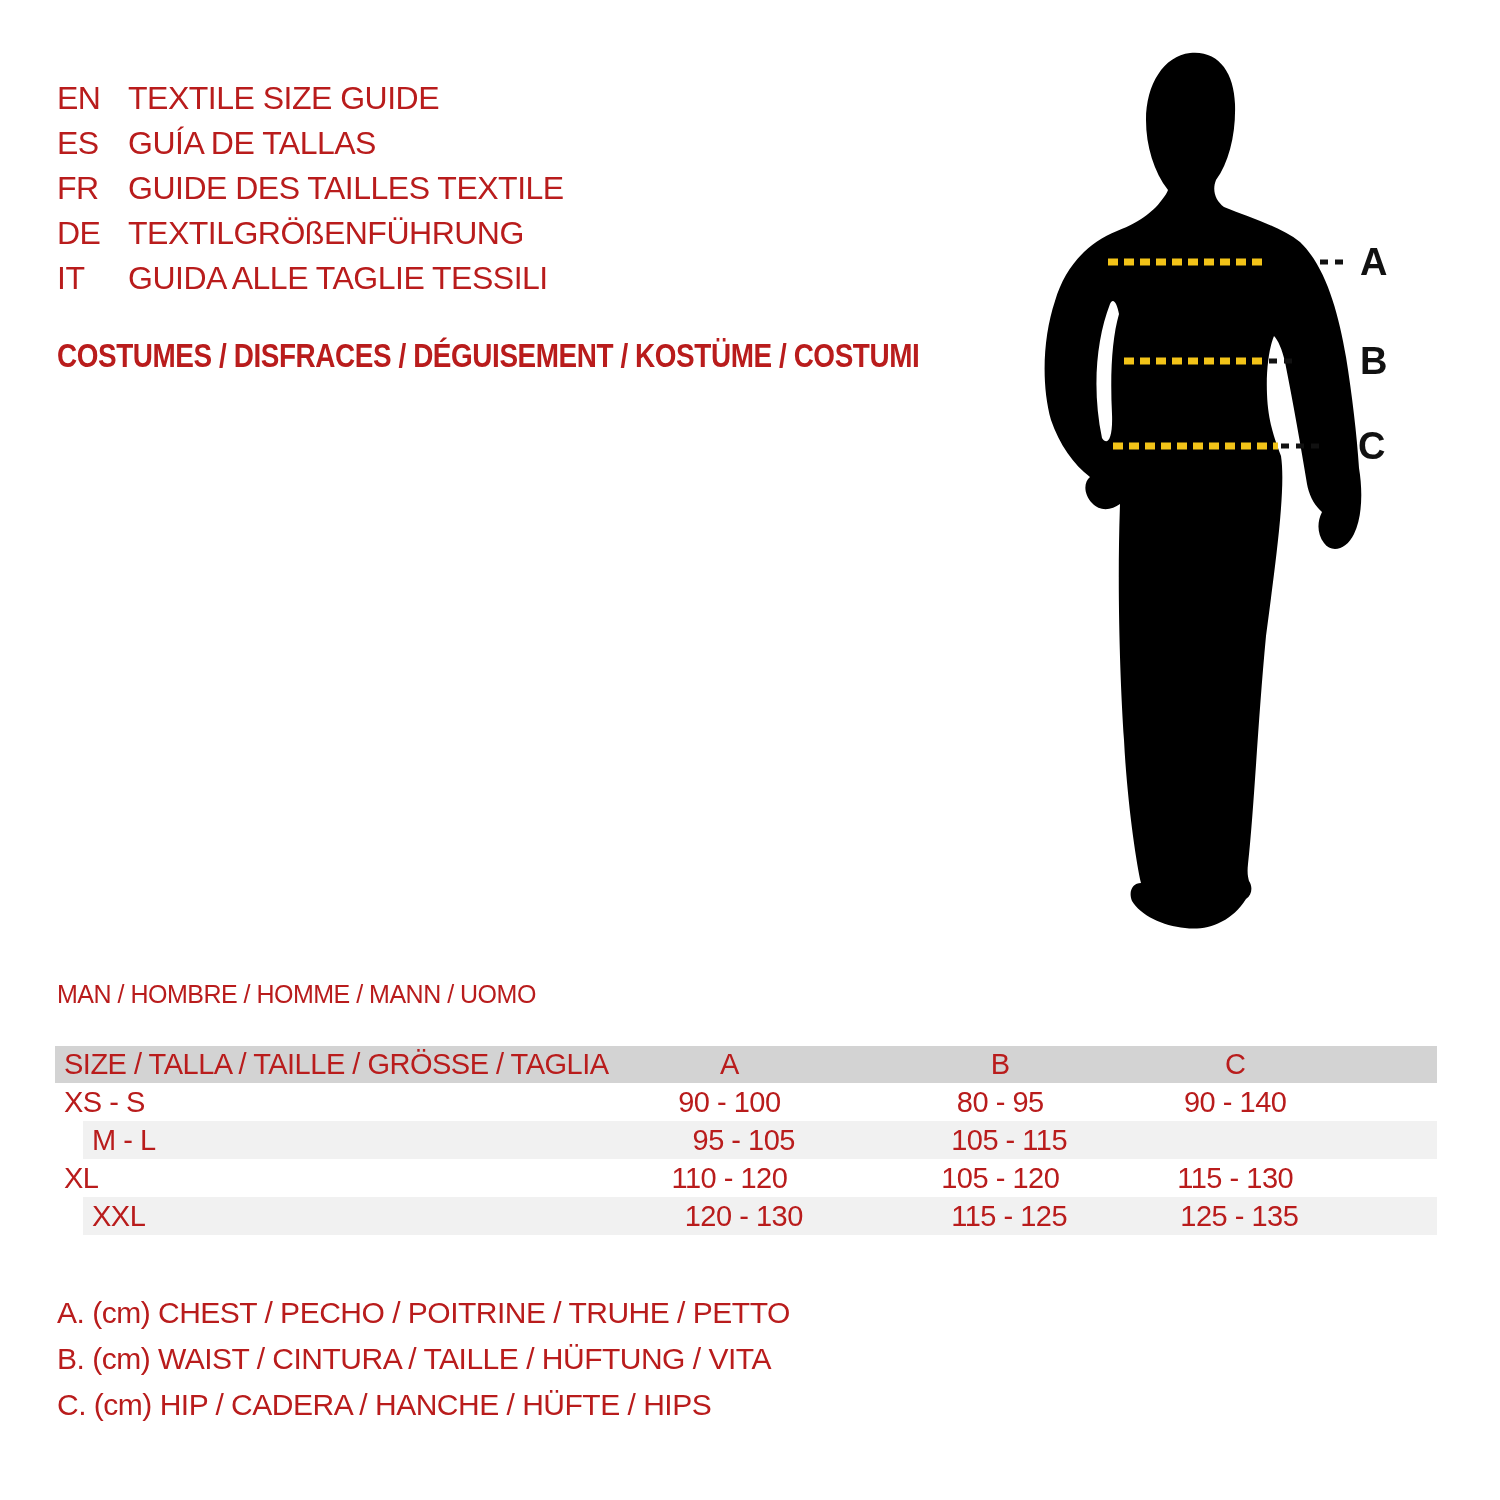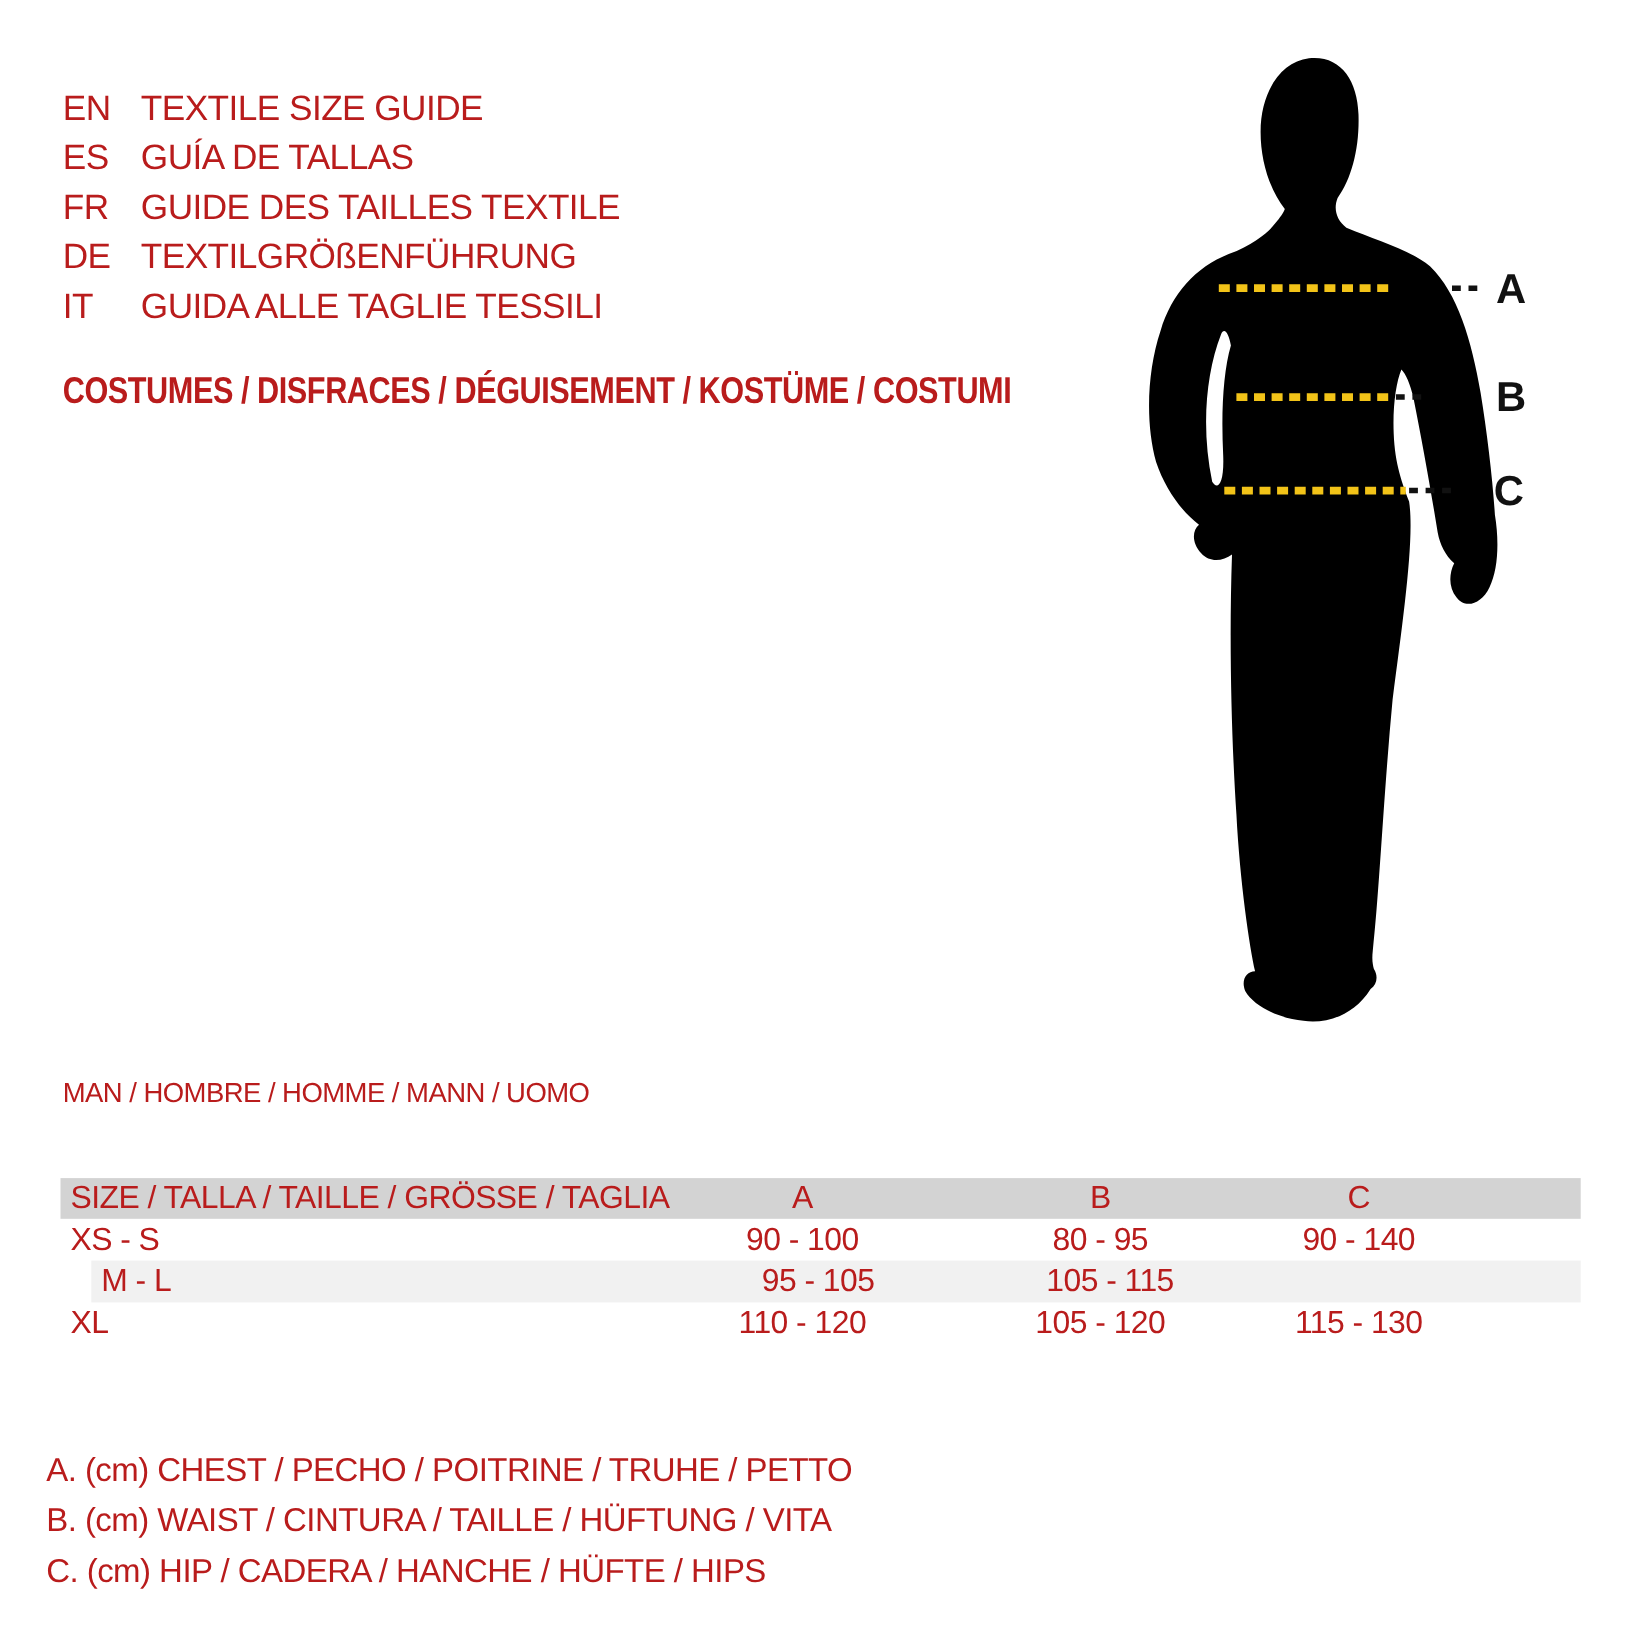--- a/index.html
+++ b/index.html
@@ -69,21 +69,21 @@
     top: 980px;
     font-size: 25px;
     letter-spacing: -0.5px;
     white-space: nowrap;
   }
 
   
   .size-table {
     position: absolute;
     left: 55px;
-    top: 1071px;
+    top: 1046px;
     width: 1382px;
   }
   .t-row {
     display: grid;
     grid-template-columns: 38.8% 20% 19.2% 14.8% 1fr;
     align-items: center;
     height: 38px;
     font-size: 29px;
     letter-spacing: -0.5px;
   }
@@ -91,23 +91,22 @@
     height: 37px;
     background: #d3d3d3;
   }
   .t-row.t-alt { background: #f1f1f1; margin-left: 28px; }
   .t-cell-size { padding-left: 9px; text-align: left; white-space: nowrap; }
   .t-cell-num  { text-align: center; white-space: nowrap; }
 
   
   .legend-block {
     position: absolute;
-    left: 42px;
+    left: 57px;
     top: 1290px;
-    margin-top: 24px;
   }
   .legend-line {
     height: 46px;
     line-height: 46px;
     font-size: 30px;
     letter-spacing: -0.5px;
     white-space: nowrap;
   }
 </style>
 </head>
@@ -216,20 +215,26 @@
       <div class="t-cell-size">M - L</div>
       <div class="t-cell-num">95 - 105</div>
       <div class="t-cell-num">105 - 115</div>
     </div>
     <div class="t-row">
       <div class="t-cell-size">XL</div>
       <div class="t-cell-num">110 - 120</div>
       <div class="t-cell-num">105 - 120</div>
       <div class="t-cell-num">115 - 130</div>
     </div>
+    <div class="t-row t-alt">
+      <div class="t-cell-size">XXL</div>
+      <div class="t-cell-num">120 - 130</div>
+      <div class="t-cell-num">115 - 125</div>
+      <div class="t-cell-num">125 - 135</div>
+    </div>
   </div>
 
   <div class="legend-block">
     <div class="legend-line">A. (cm) CHEST / PECHO / POITRINE / TRUHE / PETTO</div>
     <div class="legend-line">B. (cm) WAIST / CINTURA / TAILLE / HÜFTUNG / VITA</div>
     <div class="legend-line">C. (cm) HIP / CADERA / HANCHE / HÜFTE / HIPS</div>
   </div>
 
 </div>
 

